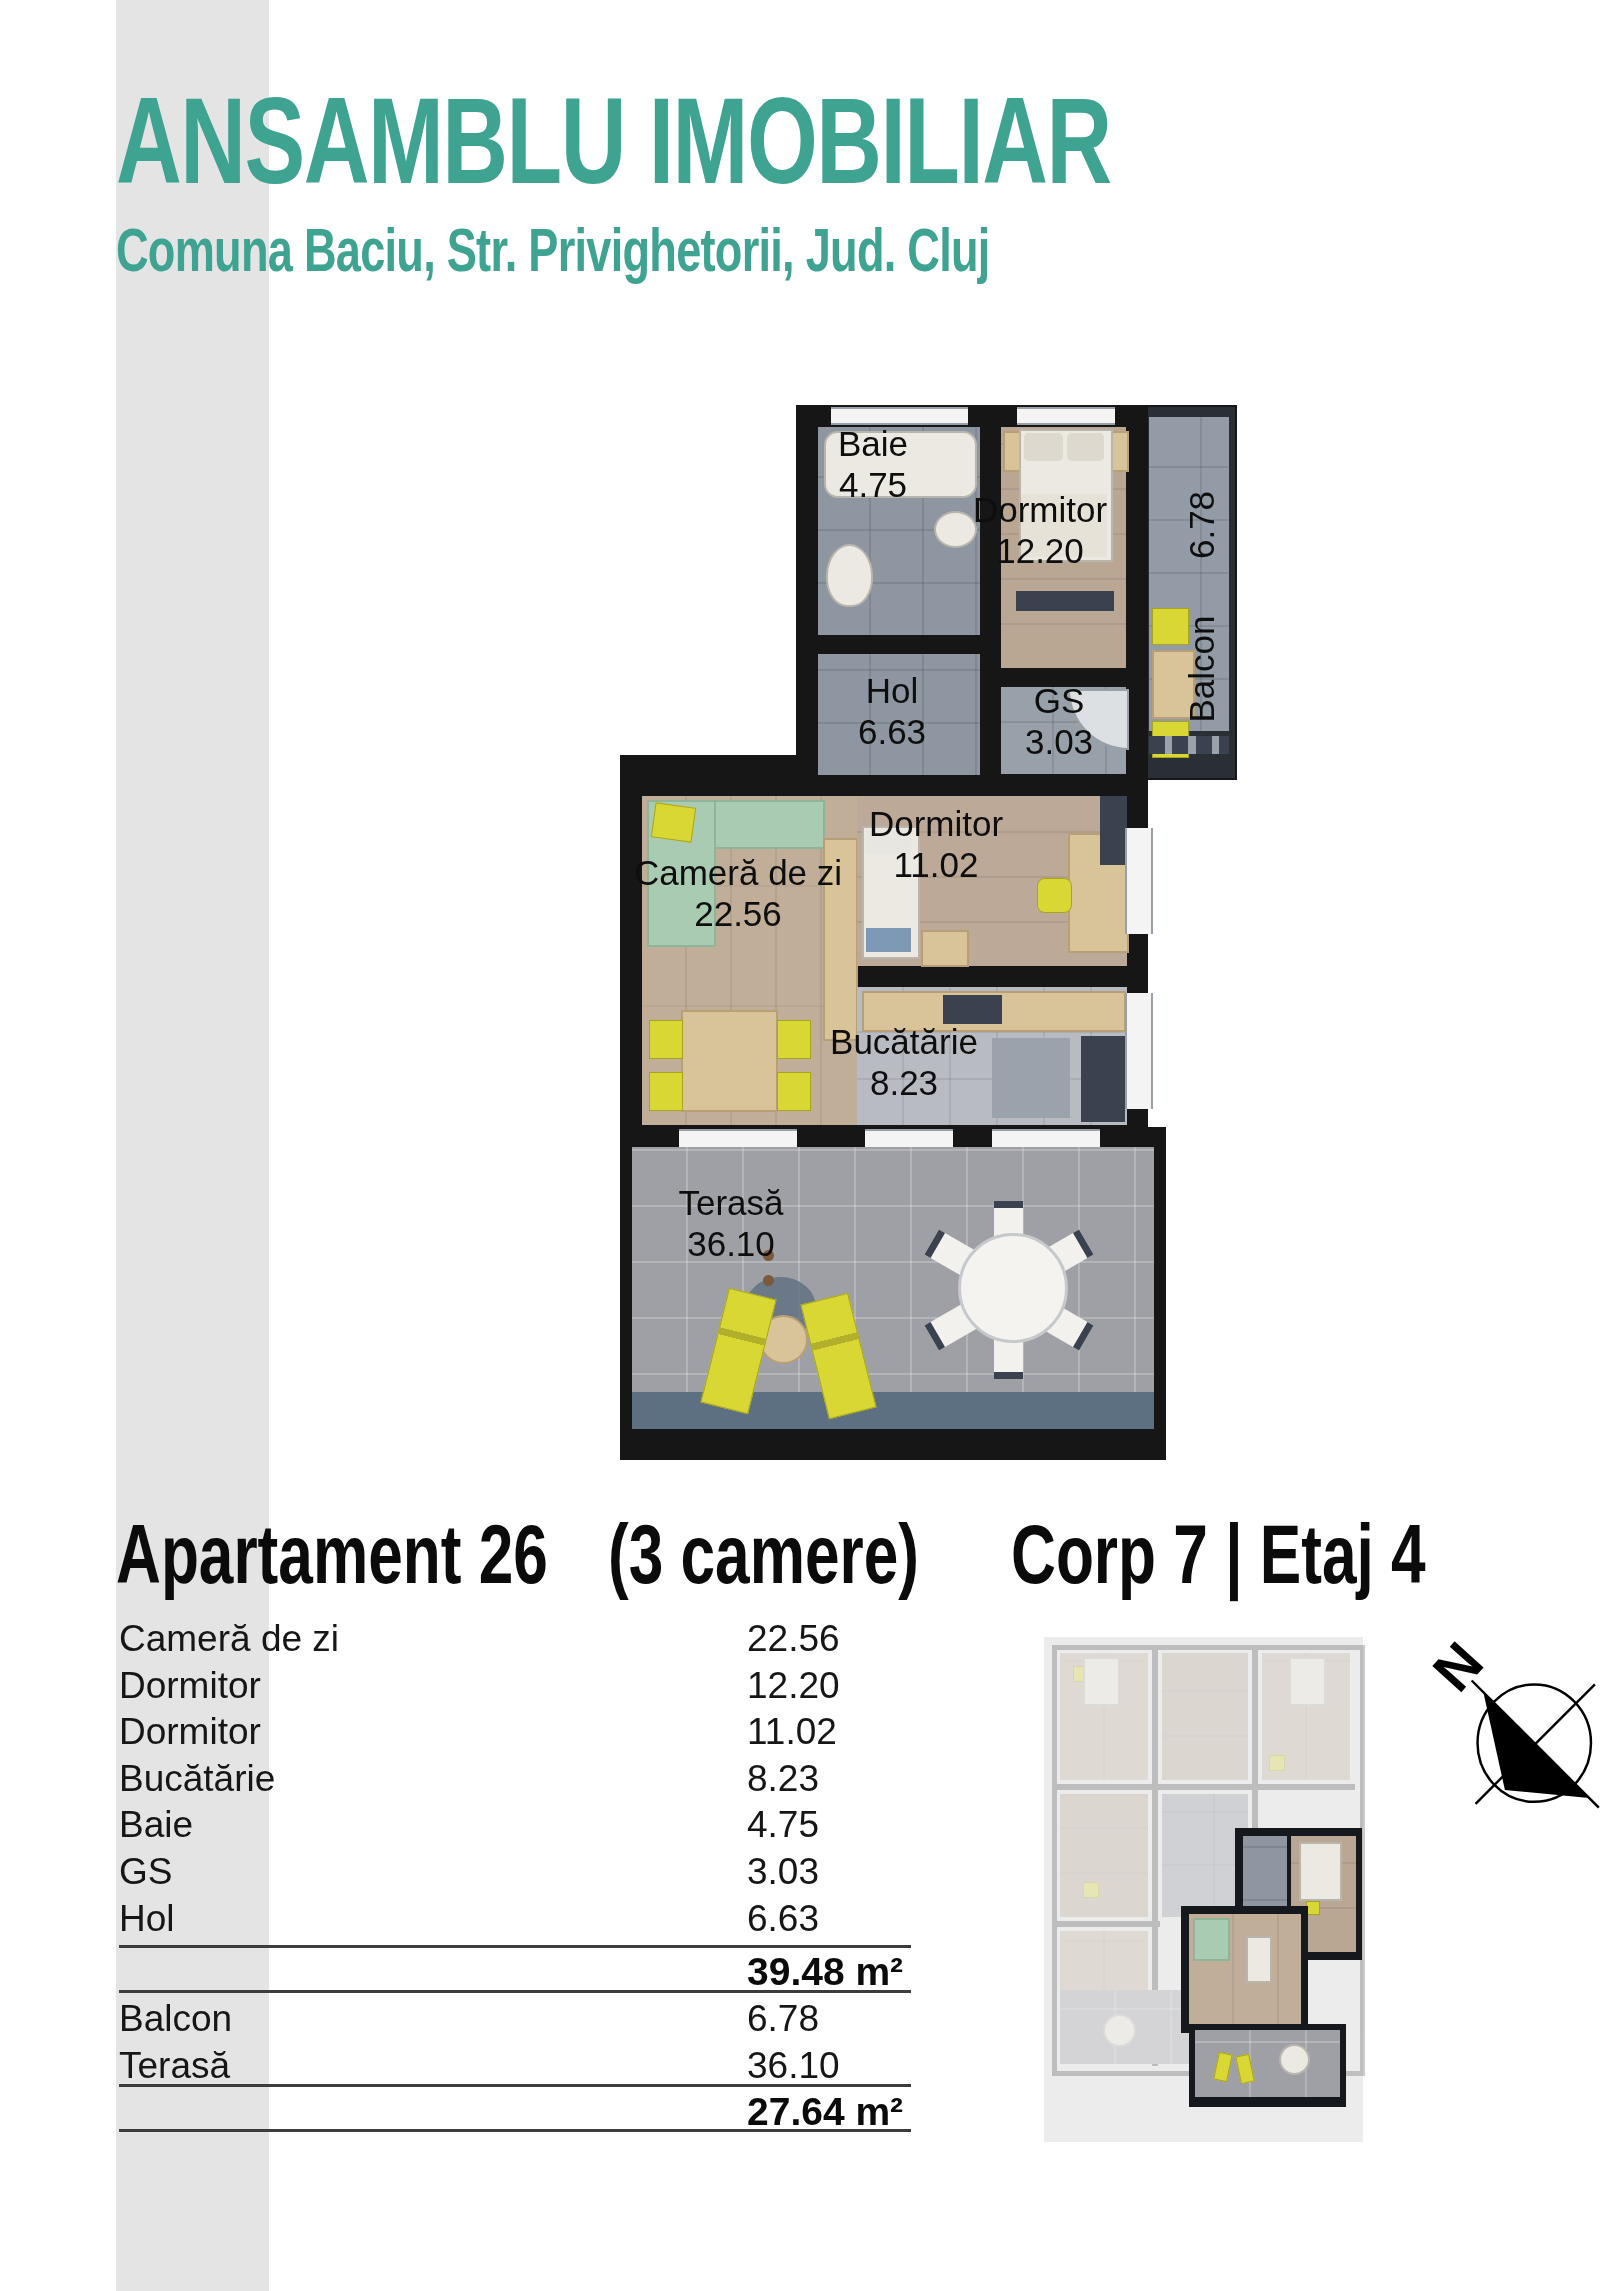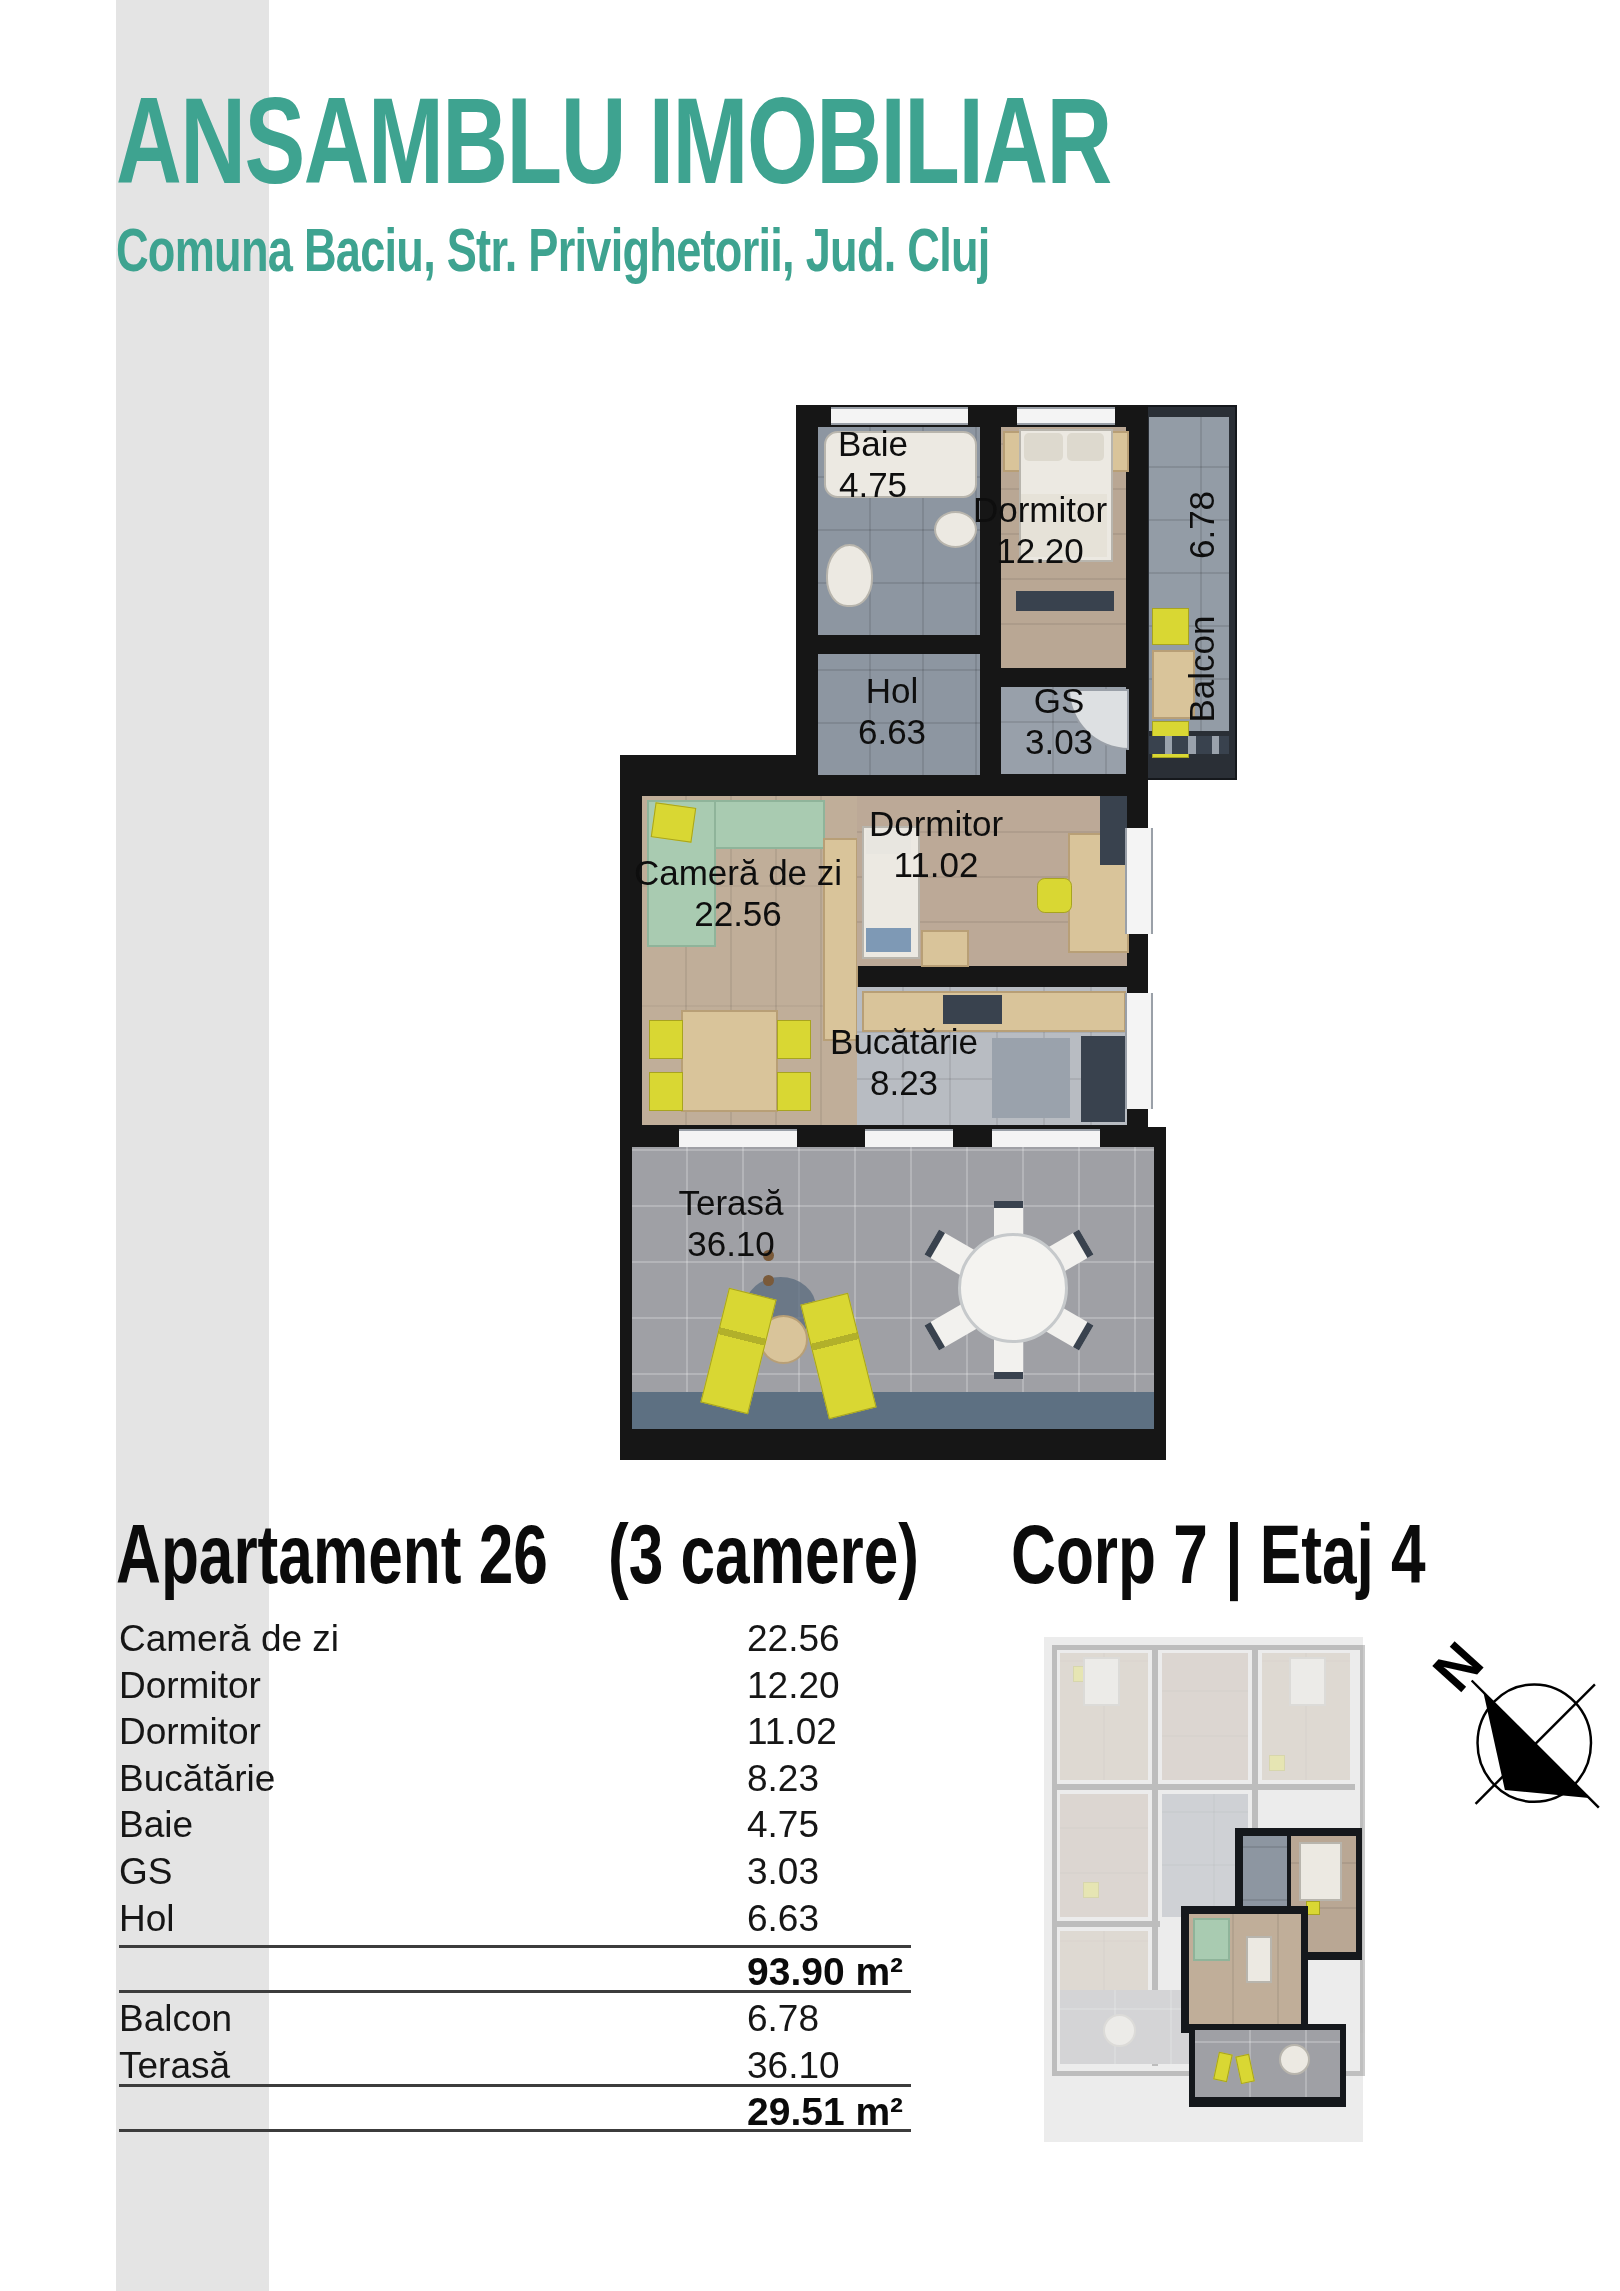--- a/index.html
+++ b/index.html
@@ -189,30 +189,30 @@
     <div class="abs tbl-label" style="left:119px;top:1760px;">Bucătărie</div>
     <div class="abs tbl-value" style="left:747px;top:1760px;">8.23</div>
     <div class="abs tbl-label" style="left:119px;top:1806px;">Baie</div>
     <div class="abs tbl-value" style="left:747px;top:1806px;">4.75</div>
     <div class="abs tbl-label" style="left:119px;top:1853px;">GS</div>
     <div class="abs tbl-value" style="left:747px;top:1853px;">3.03</div>
     <div class="abs tbl-label" style="left:119px;top:1900px;">Hol</div>
     <div class="abs tbl-value" style="left:747px;top:1900px;">6.63</div>
 
     <div class="abs hline" style="left:119px;top:1945px;width:792px;"></div>
-    <div class="abs tbl-total" style="left:747px;top:1952px;">93.90 m²</div>
+    <div class="abs tbl-total" style="left:747px;top:1952px;">39.48 m²</div>
     <div class="abs hline" style="left:119px;top:1990px;width:792px;"></div>
 
     <div class="abs tbl-label" style="left:119px;top:2000px;">Balcon</div>
     <div class="abs tbl-value" style="left:747px;top:2000px;">6.78</div>
     <div class="abs tbl-label" style="left:119px;top:2047px;">Terasă</div>
     <div class="abs tbl-value" style="left:747px;top:2047px;">36.10</div>
 
     <div class="abs hline" style="left:119px;top:2084px;width:792px;"></div>
-    <div class="abs tbl-total" style="left:747px;top:2092px;">29.51 m²</div>
+    <div class="abs tbl-total" style="left:747px;top:2092px;">27.64 m²</div>
     <div class="abs hline" style="left:119px;top:2129px;width:792px;"></div>
   </div>
 
   <div class="abs" style="left:1044px;top:1637px;width:319px;height:505px;background:#ececec;">
 
     <div class="abs" style="left:0;top:0;width:319px;height:505px;opacity:.30;">
       <div class="abs" style="left:7.8px;top:7.8px;width:303px;height:421px;border:5.9px solid #555;"></div>
       <div class="abs" style="left:108px;top:7.8px;width:5.9px;height:421px;background:#555;"></div>
       <div class="abs" style="left:208px;top:7.8px;width:5.9px;height:216px;background:#555;"></div>
       <div class="abs" style="left:7.8px;top:147px;width:303px;height:5.9px;background:#555;"></div>

